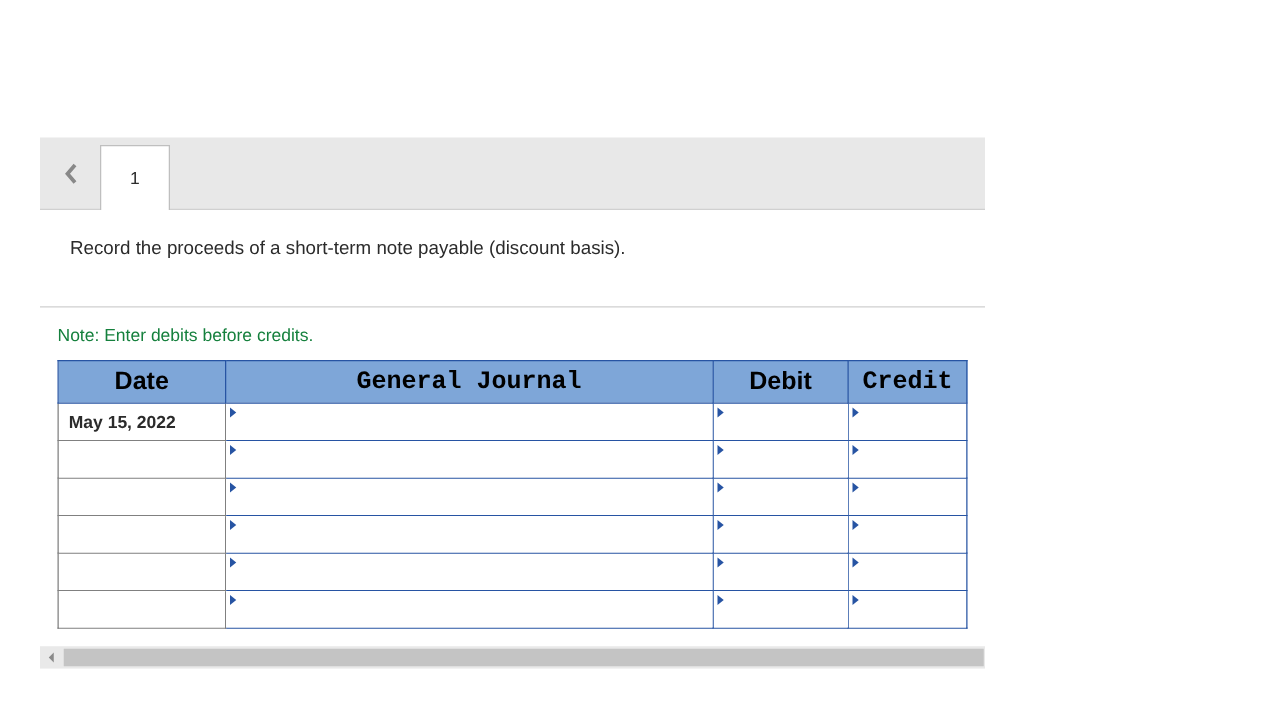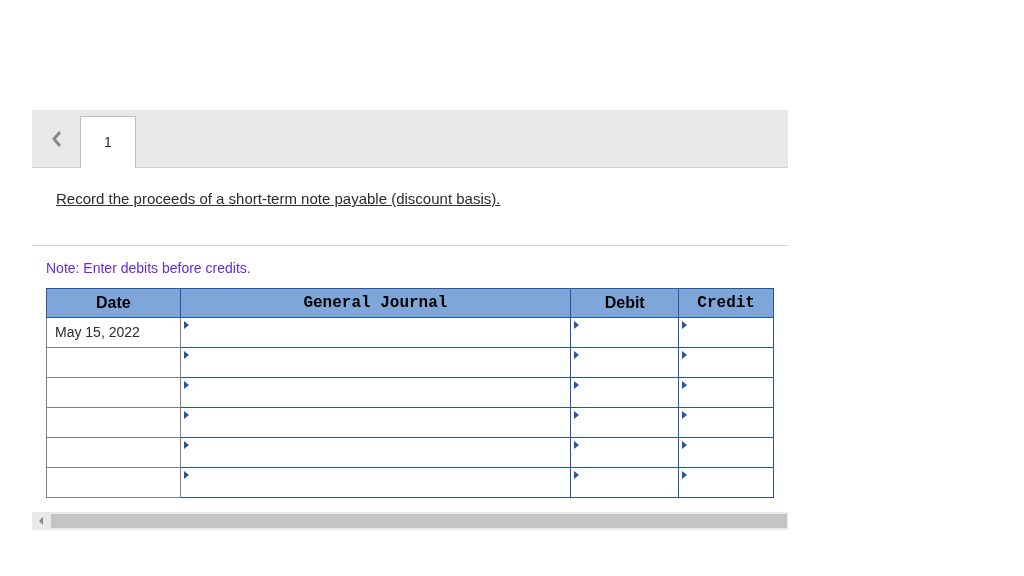--- a/index.html
+++ b/index.html
@@ -43,56 +43,55 @@
       justify-content: center;
       font-size: 14px;
       color: #2b2b2b;
       margin-top: 6px;
       cursor: pointer;
     }
     .instruction-panel {
       background: #ffffff;
       padding: 20px 24px 34px 24px;
       border-bottom: 1px solid #d0d0d0;
-      text-decoration: underline;
     }
     .instruction-text {
       font-size: 15px;
       color: #2b2b2b;
       line-height: 1.5;
     }
     .note-text {
       margin: 14px 0 12px 14px;
-      color: #6d28d9;
+      color: #15803d;
       font-size: 14px;
     }
     .journal-table {
       margin: 0 14px 0 14px;
       border-collapse: collapse;
       table-layout: fixed;
     }
     .journal-table th {
       background: #7ea6d8;
       color: #000;
       font-weight: bold;
-      font-size: 16px;
+      font-size: 20px;
       border: 1px solid #2754a3;
       padding: 5px 8px;
       text-align: center;
     }
     .journal-table td {
       border: 1px solid #2754a3;
       padding: 4px 8px;
       height: 30px;
       font-size: 14px;
       color: #2b2b2b;
       position: relative;
       background: #fff;
     }
-    .col-date { width: 135px; }
+    .col-date { width: 135px; font-weight: bold; }
     .col-journal { width: 395px; font-family: Liberation Mono, monospace; }
     .col-debit { width: 109px; }
     .col-credit { width: 95px; font-family: Liberation Mono, monospace; }
     .journal-table td.col-date {
       border-color: #808080;
     }
     .dropdown-caret {
       position: absolute;
       top: 3px;
       left: 3px;

